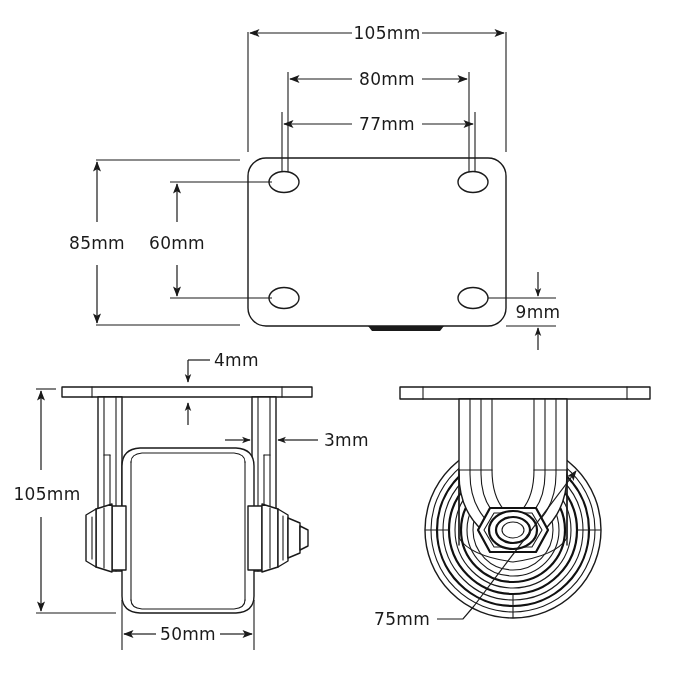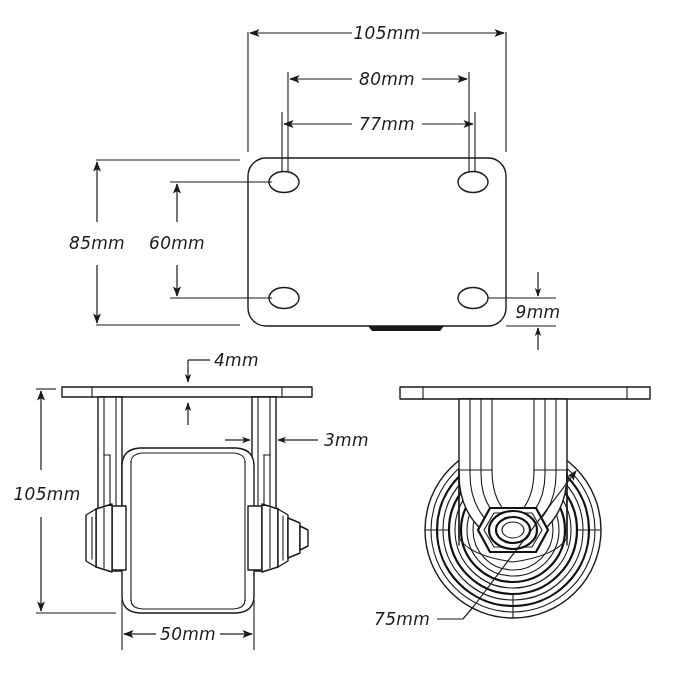--- a/index.html
+++ b/index.html
@@ -11,21 +11,20 @@
     width: 700px;
     height: 700px;
     font-family: "DejaVu Sans", sans-serif;
     overflow: hidden;
   }
   #drawing-root {
     position: relative;
     width: 700px;
     height: 700px;
     background: #ffffff;
-    font-style: italic;
   }
   svg.sheet {
     display: block;
     width: 700px;
     height: 700px;
   }
   .ln {
     fill: none;
     stroke: #1a1a1a;
     stroke-width: 1.4;

